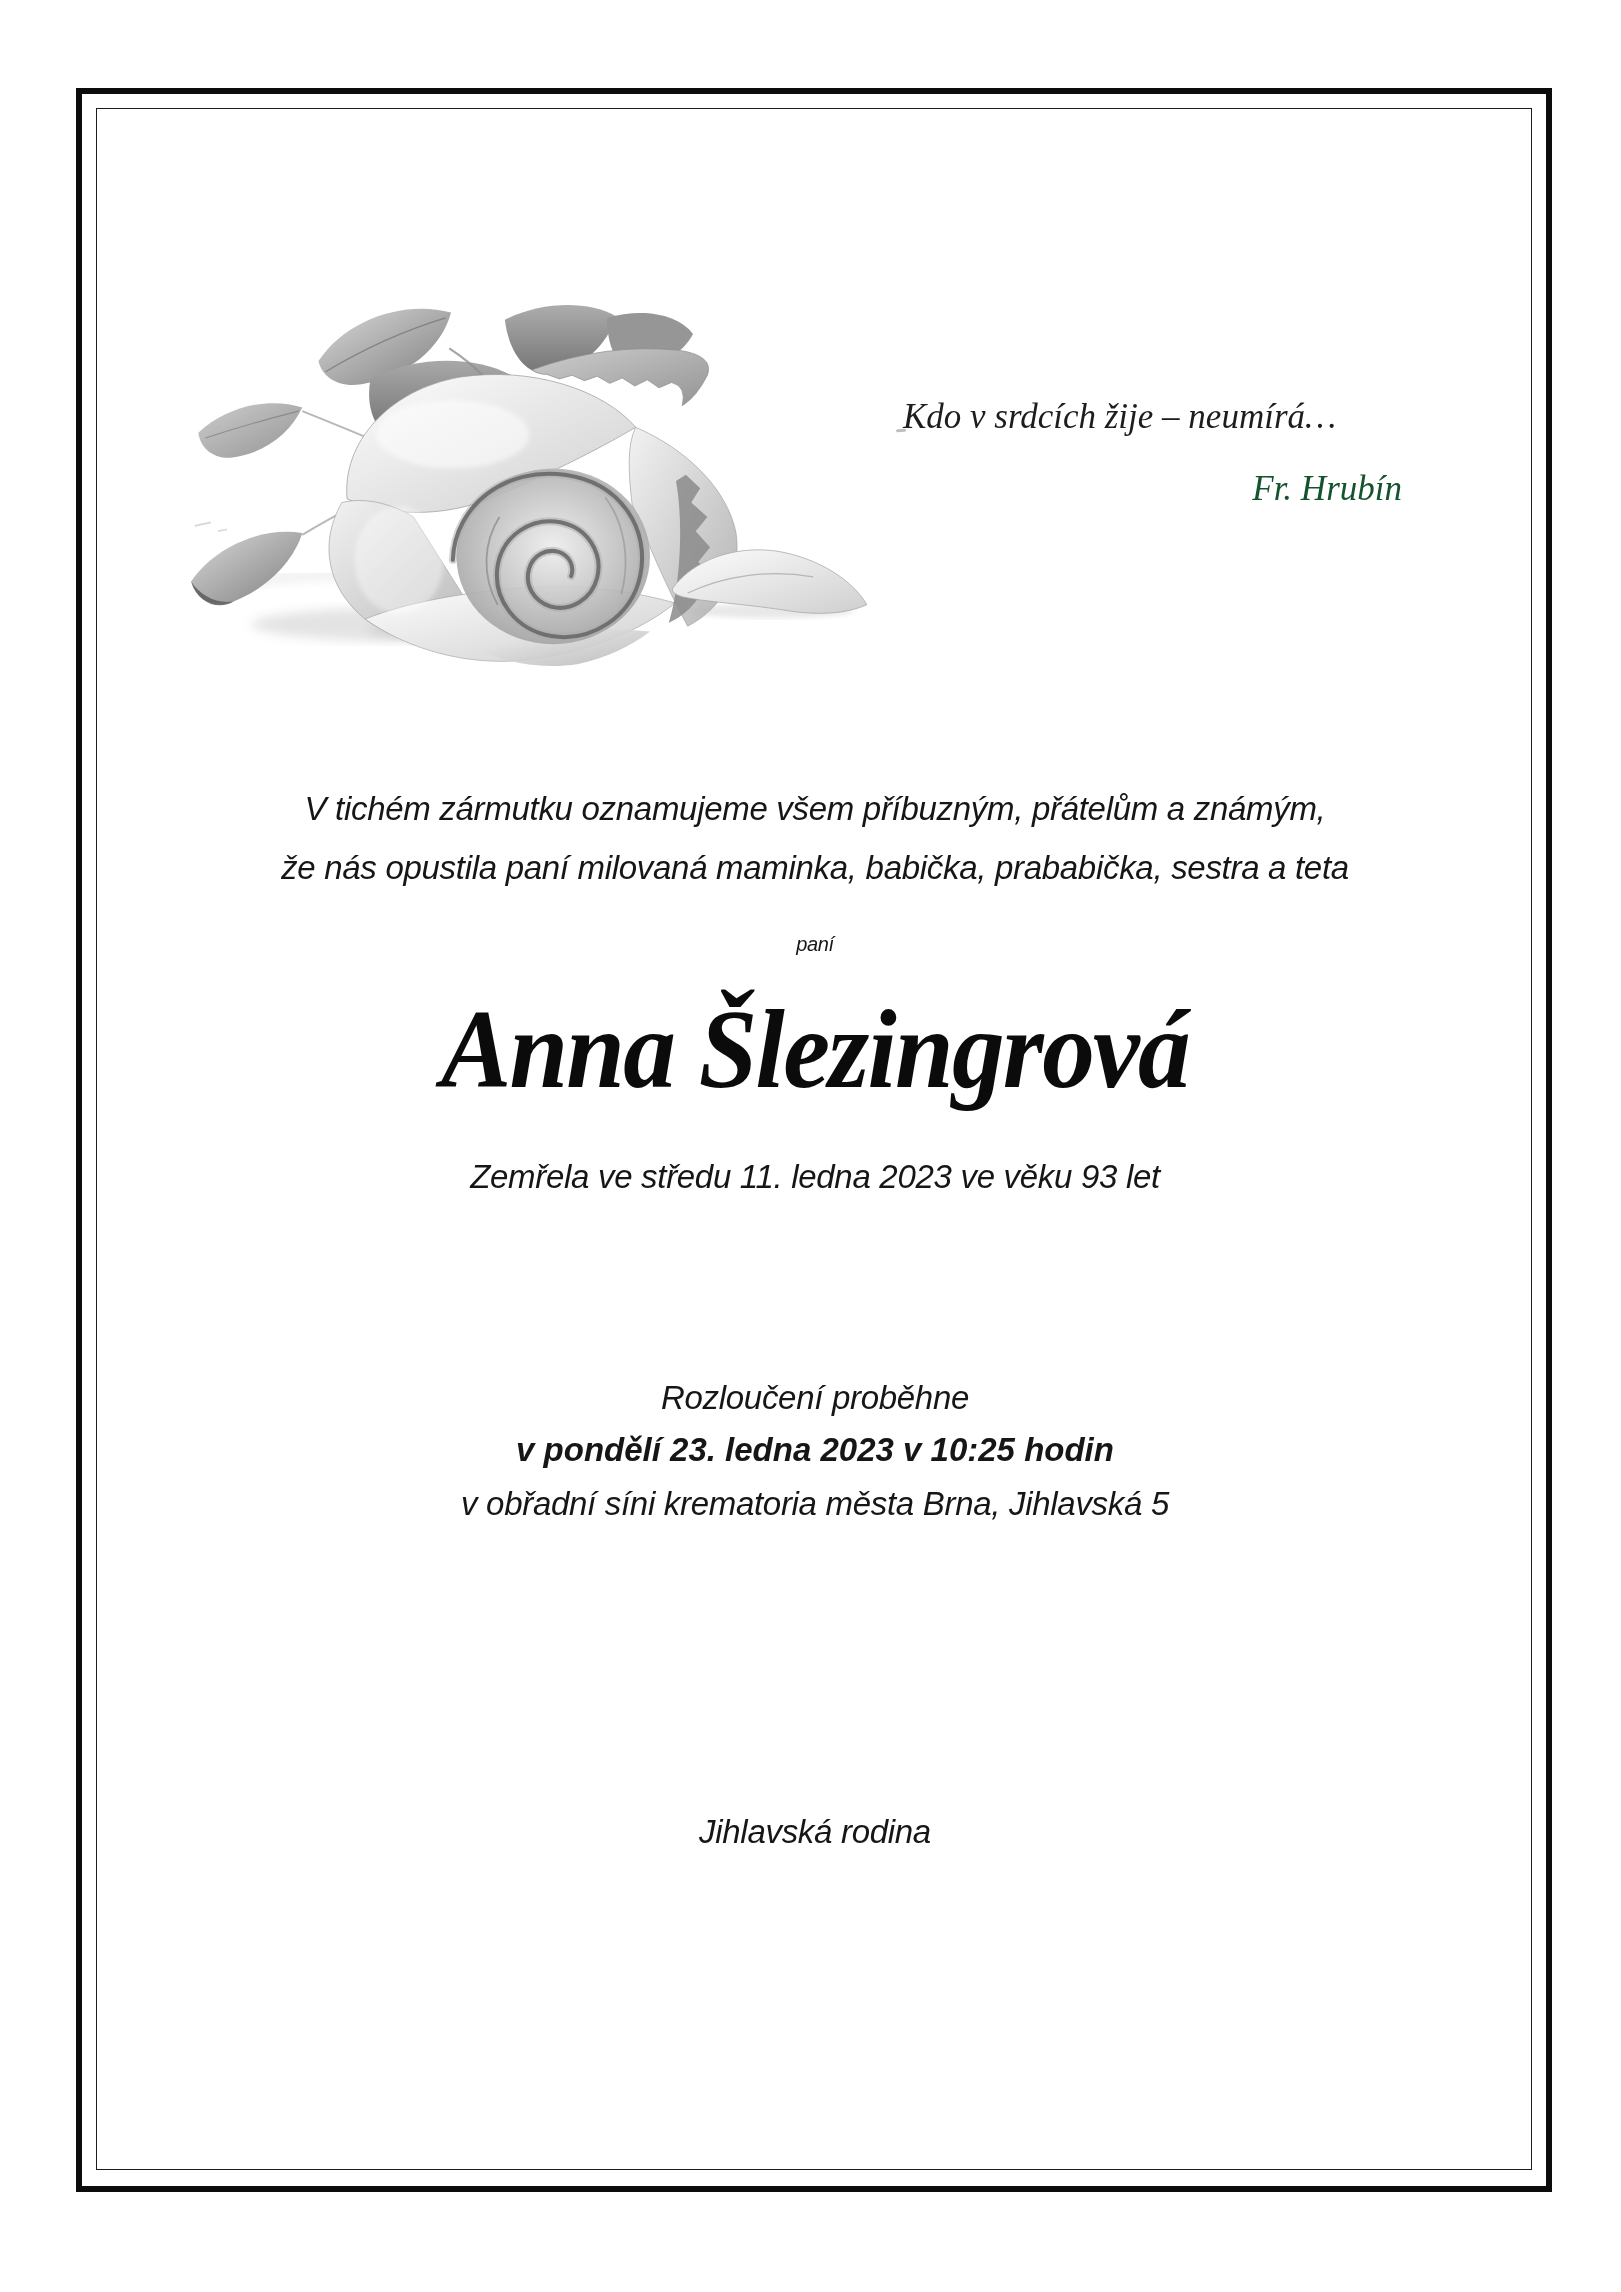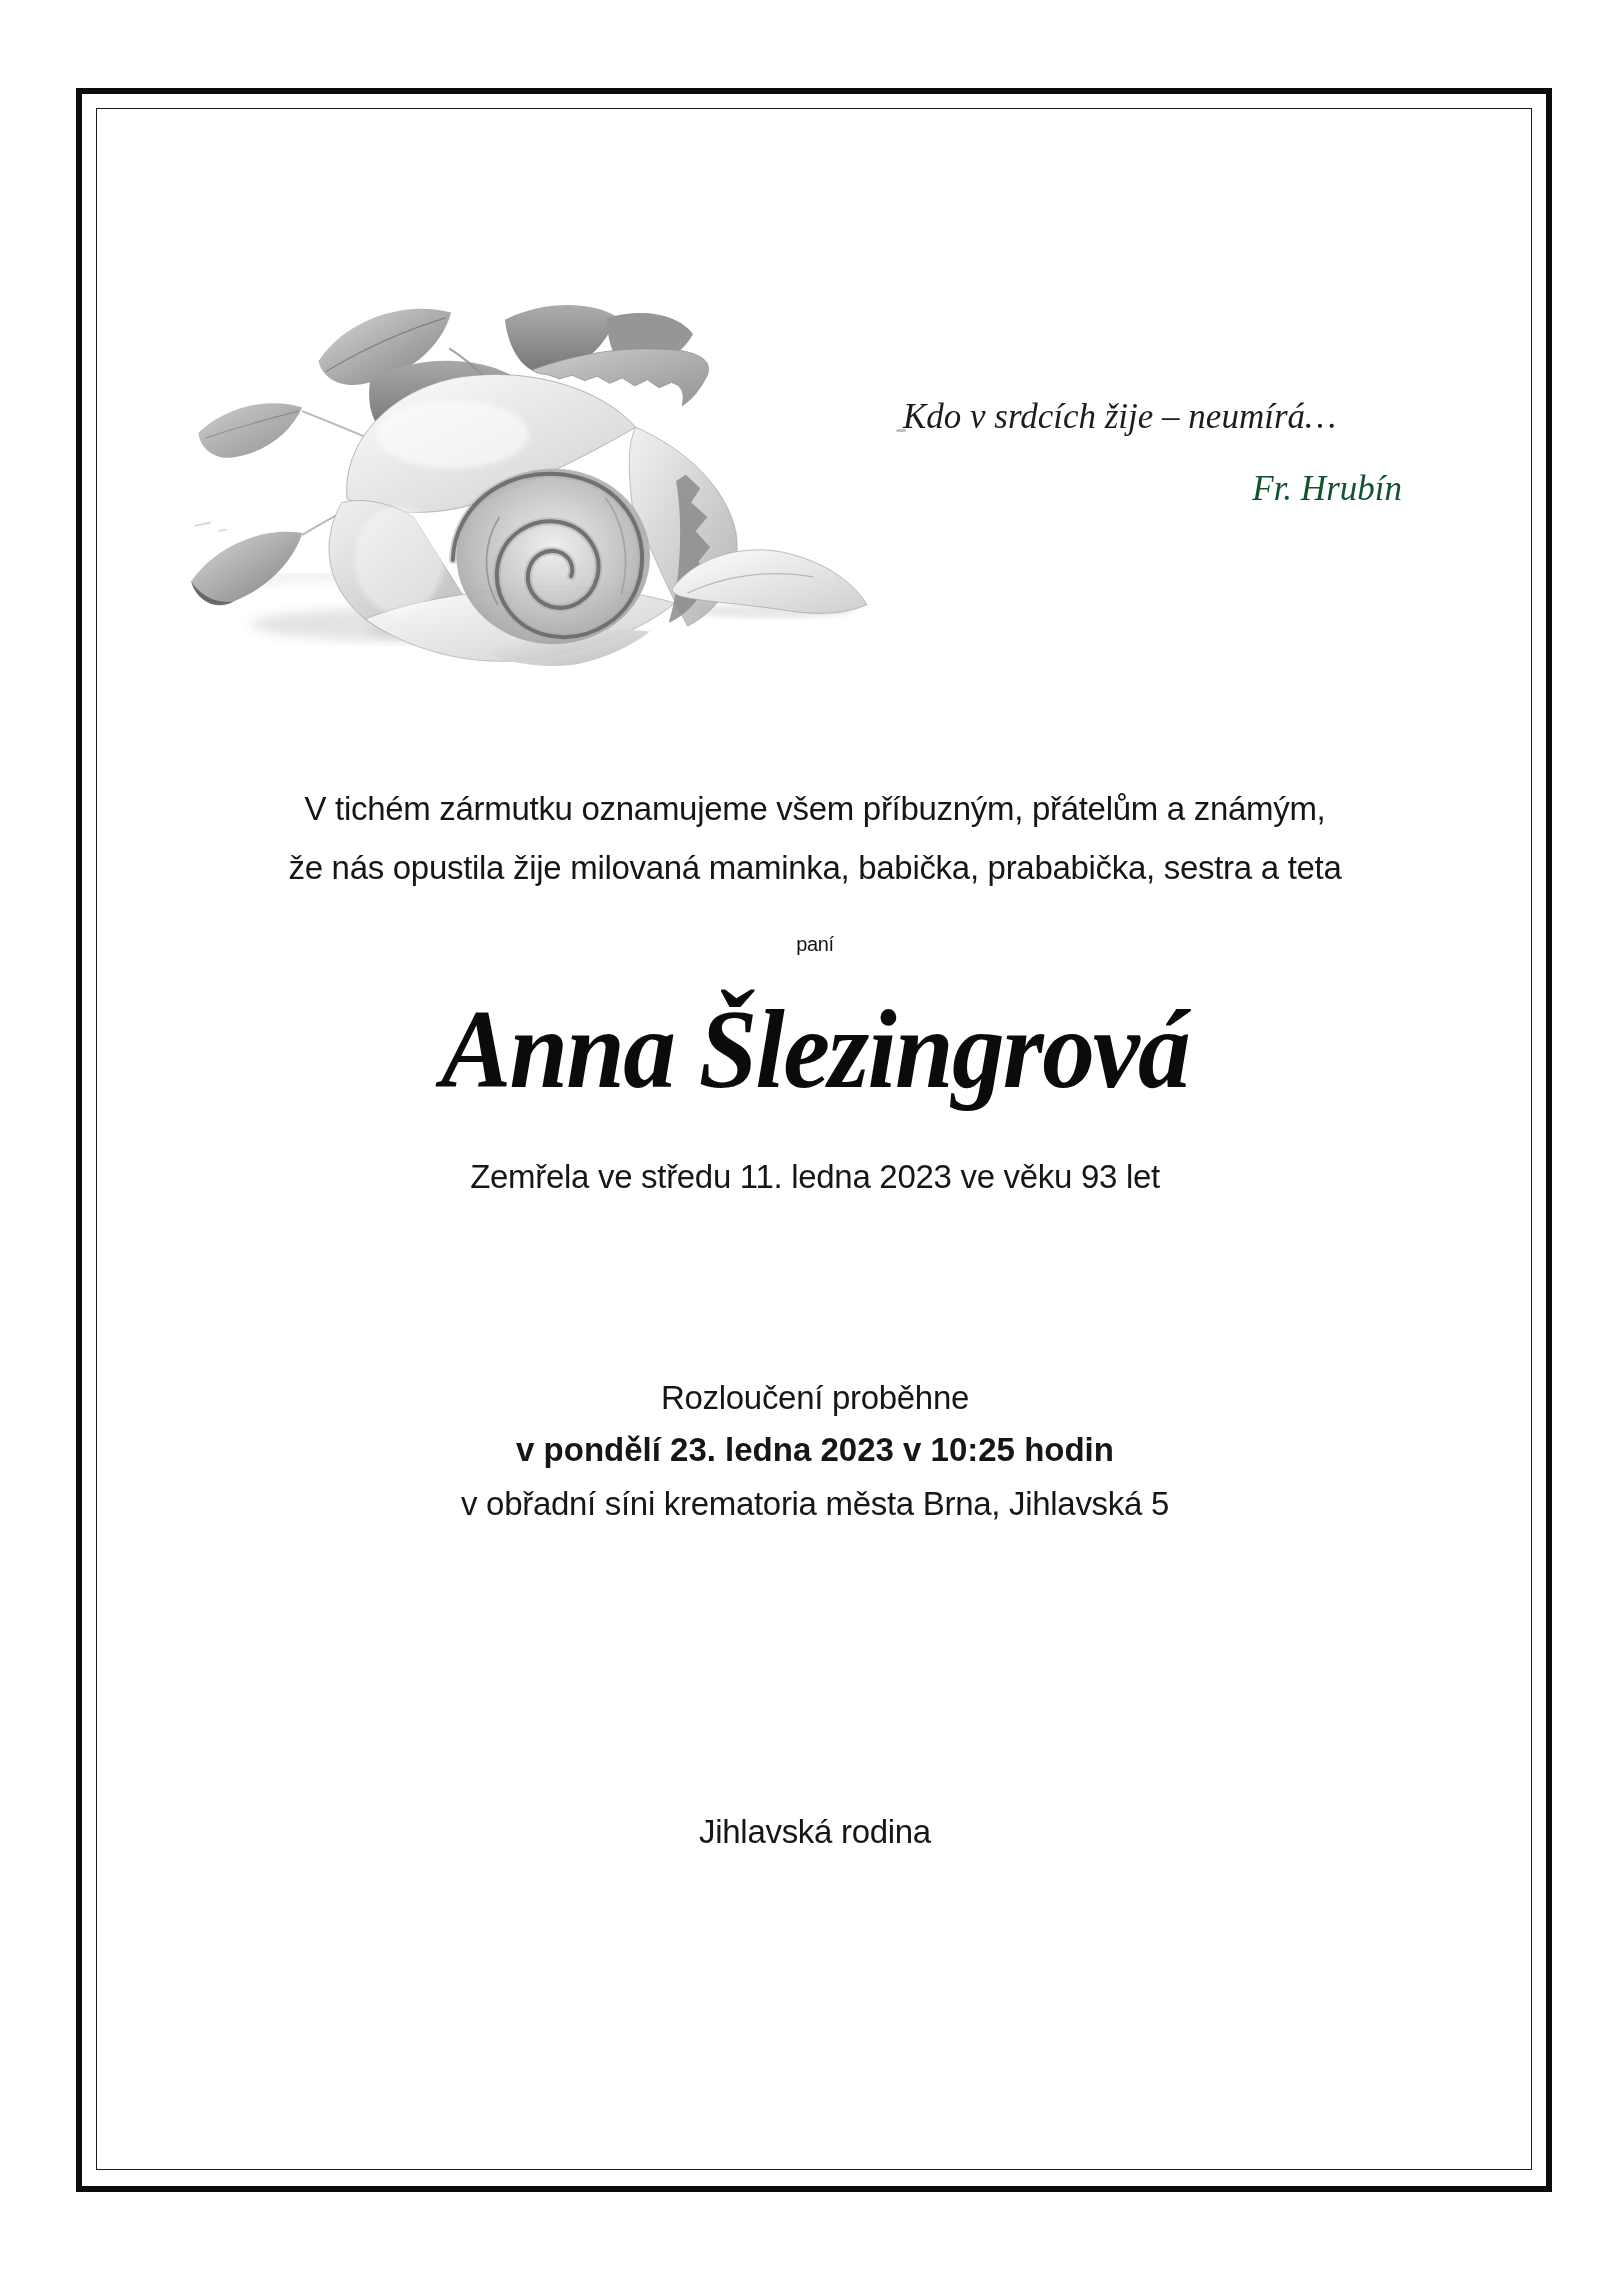--- a/index.html
+++ b/index.html
@@ -34,20 +34,21 @@
   
   .t {
     position: absolute;
     left: 99px; right: 90px;
     text-align: center;
     color: #161616;
     font-family: "Liberation Sans", sans-serif;
     font-size: 33px;
     letter-spacing: -0.3px;
     white-space: nowrap;
+    font-style: italic;
   }
   .serif-i {
     font-family: "Liberation Serif", serif;
     font-style: italic;
   }
   .quote {
     position: absolute;
     left: 806px; width: 627px; top: 397px;
     text-align: center;
     font-size: 35px;
@@ -180,21 +181,21 @@
 
     <path d="M12,262 l18,-4" stroke="#9a9a9a" stroke-width="2" opacity="0.4"></path>
     <path d="M38,268 l10,-2" stroke="#9a9a9a" stroke-width="2" opacity="0.35"></path>
   </svg>
 
   <div class="speck"></div>
   <div class="quote serif-i">Kdo v srdcích žije – neumírá…</div>
   <div class="quote-attr serif-i">Fr. Hrubín</div>
 
   <div class="t line1">V tichém zármutku oznamujeme všem příbuzným, přátelům a známým,</div>
-  <div class="t line2">že nás opustila žije milovaná maminka, babička, prababička, sestra a teta</div>
+  <div class="t line2">že nás opustila paní milovaná maminka, babička, prababička, sestra a teta</div>
   <div class="t salutation">paní</div>
   <div class="t name serif-i">Anna Šlezingrová</div>
   <div class="t death-line">Zemřela ve středu 11. ledna 2023 ve věku 93 let</div>
 
   <div class="t cer-intro">Rozloučení proběhne</div>
   <div class="t cer-date">v pondělí 23. ledna 2023 v 10:25 hodin</div>
   <div class="t cer-loc">v obřadní síni krematoria města Brna, Jihlavská 5</div>
 
   <div class="t signature">Jihlavská rodina</div>
 

